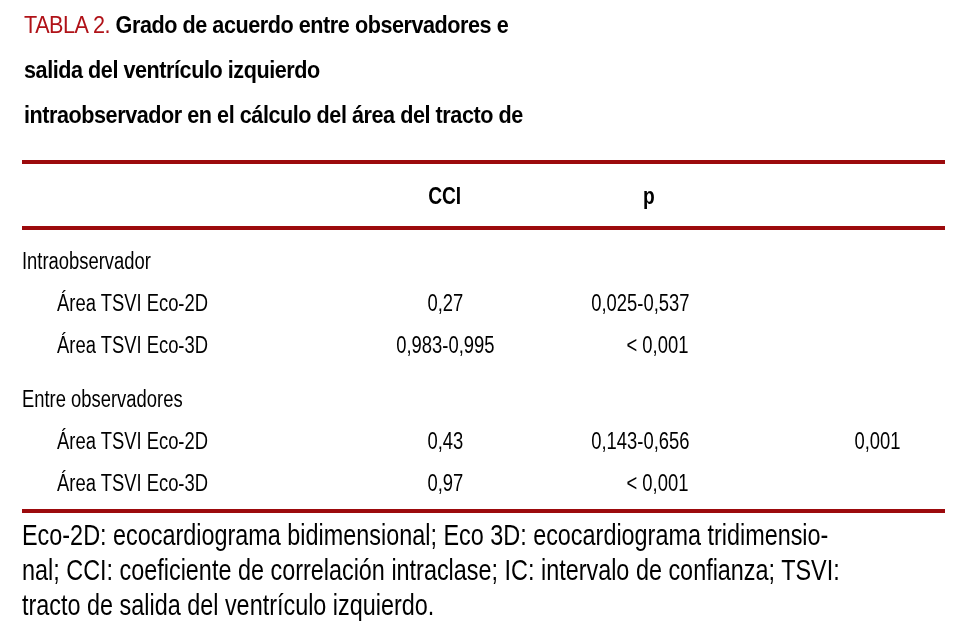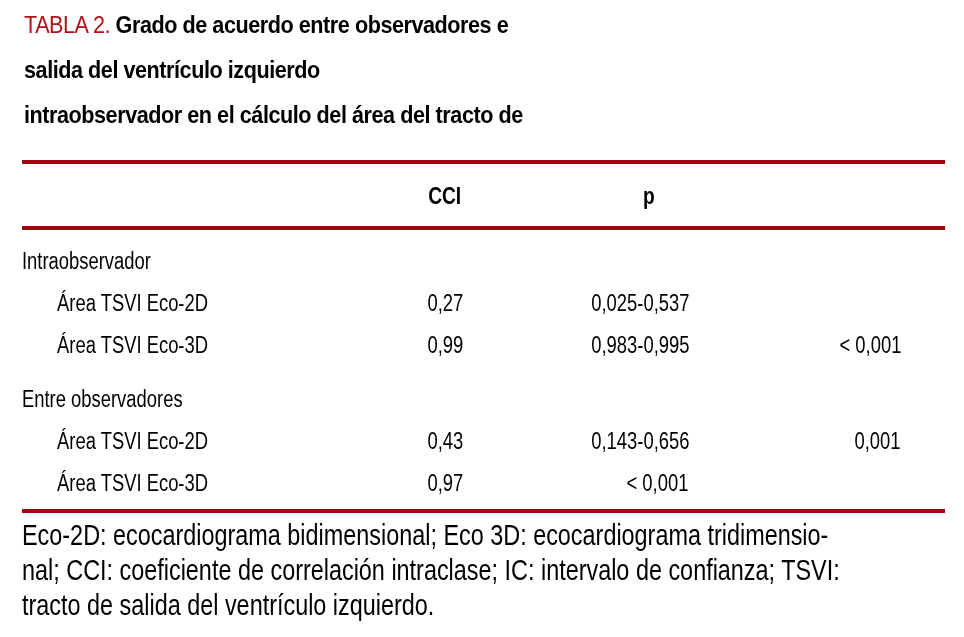--- a/index.html
+++ b/index.html
@@ -78,21 +78,20 @@
     </div>
 
     <div class="tgrid trow">
       <div class="cell lab indent"><span class="cz">Área TSVI Eco-2D</span></div>
       <div class="cell num"><span class="cz center">0,27</span></div>
       <div class="cell num"><span class="cz center">0,025-0,537</span></div>
     </div>
 
     <div class="tgrid trow">
       <div class="cell lab indent"><span class="cz">Área TSVI Eco-3D</span></div>
-      <div class="cell num"><span class="cz center">0,99</span></div>
       <div class="cell num"><span class="cz center">0,983-0,995</span></div>
       <div class="cell pcol"><span class="cz right">&lt; 0,001</span></div>
     </div>
 
     <div class="tgrid trow group-gap">
       <div class="cell lab"><span class="cz">Entre observadores</span></div>
       <div class="cell num"><span class="cz center"></span></div>
       <div class="cell num"><span class="cz center"></span></div>
       <div class="cell pcol"><span class="cz right"></span></div>
     </div>

